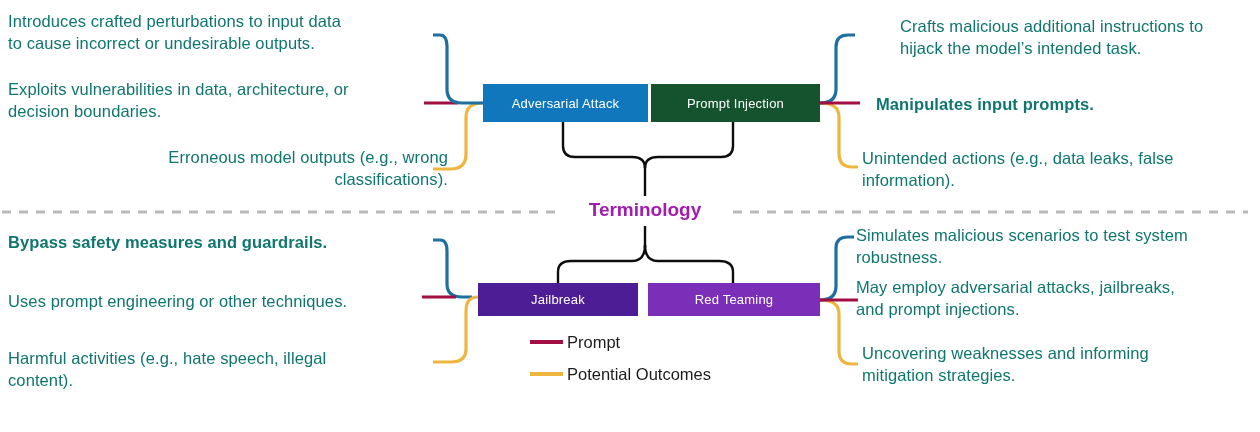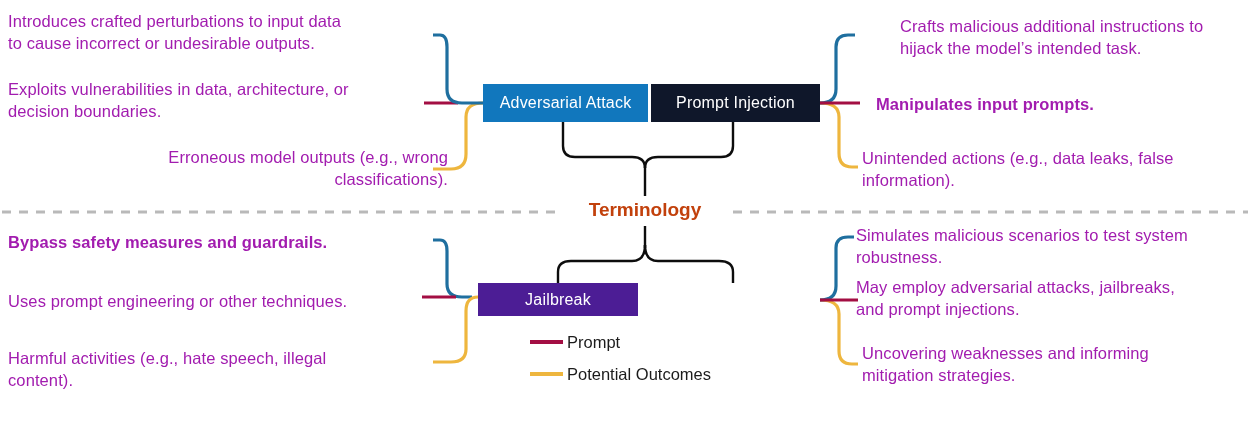--- a/index.html
+++ b/index.html
@@ -19,42 +19,42 @@
     position: absolute;
     left: 0;
     top: 0;
     width: 1260px;
     height: 432px;
   }
   .note {
     position: absolute;
     font-size: 16.5px;
     line-height: 22px;
-    color: #a21caf;
+    color: #0f766e;
     white-space: pre-line;
     letter-spacing: 0.1px;
   }
   .term-box {
     position: absolute;
     display: flex;
     align-items: center;
     justify-content: center;
     color: #ffffff;
-    font-size: 16px;
+    font-size: 13px;
     letter-spacing: 0.2px;
   }
   .terminology {
     position: absolute;
     left: 545px;
     top: 199px;
     width: 200px;
     text-align: center;
     font-size: 19px;
     font-weight: bold;
-    color: #c2410c;
+    color: #a21caf;
   }
   .legend {
     position: absolute;
     left: 530px;
     top: 331px;
   }
   .legend-row {
     display: flex;
     align-items: center;
     height: 22px;
@@ -127,25 +127,28 @@
   <div class="note" style="left:856px; top:224px; width:402px;">Simulates malicious scenarios to test system
 robustness.</div>
   <div class="note" style="left:856px; top:276px; width:402px;">May employ adversarial attacks, jailbreaks,
 and prompt injections.</div>
   <div class="note" style="left:862px; top:342px; width:396px;">Uncovering weaknesses and informing
 mitigation strategies.</div>
 
   <div class="term-box" style="left: 483px; top: 84px; width: 165px; height: 38px; background: rgb(17, 119, 189);">
     <span>Adversarial Attack</span>
   </div>
-  <div class="term-box" style="left: 651px; top: 84px; width: 169px; height: 38px; background: #0f172a;">
+  <div class="term-box" style="left: 651px; top: 84px; width: 169px; height: 38px; background: #14532d;">
     <span>Prompt Injection</span>
   </div>
   <div class="term-box" style="left: 478px; top: 283px; width: 160px; height: 33px; background: #4c1d95;">
     <span>Jailbreak</span>
+  </div>
+  <div class="term-box" style="left: 648px; top: 283px; width: 172px; height: 33px; background: rgb(123, 46, 184);">
+    <span>Red Teaming</span>
   </div>
 
   <div class="terminology">Terminology</div>
 
   <div class="legend">
     <div class="legend-row">
       <span class="legend-swatch" style="background: rgb(163, 14, 67);"></span>
       <span class="legend-label">Prompt</span>
     </div>
     <div class="legend-row">

